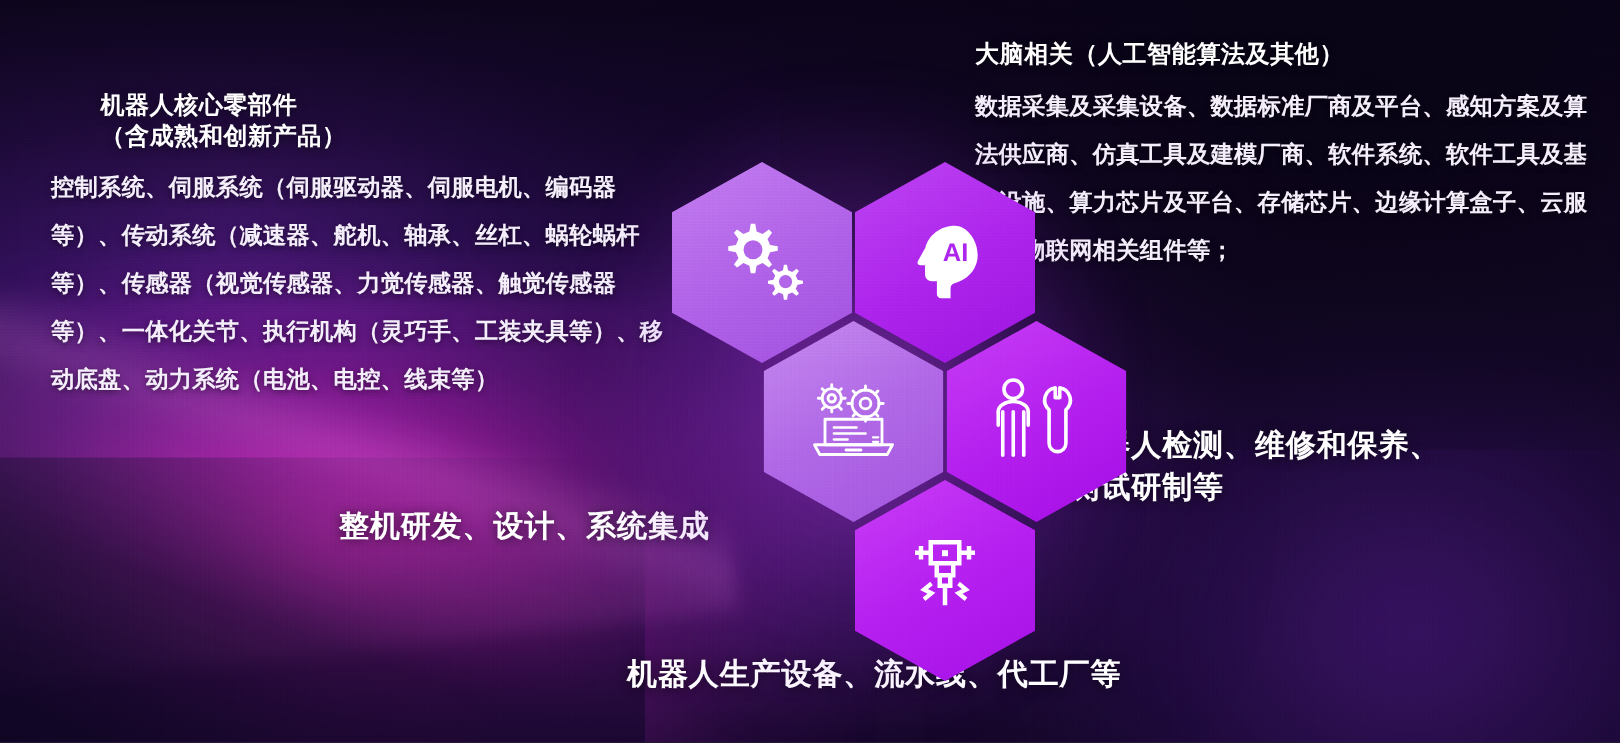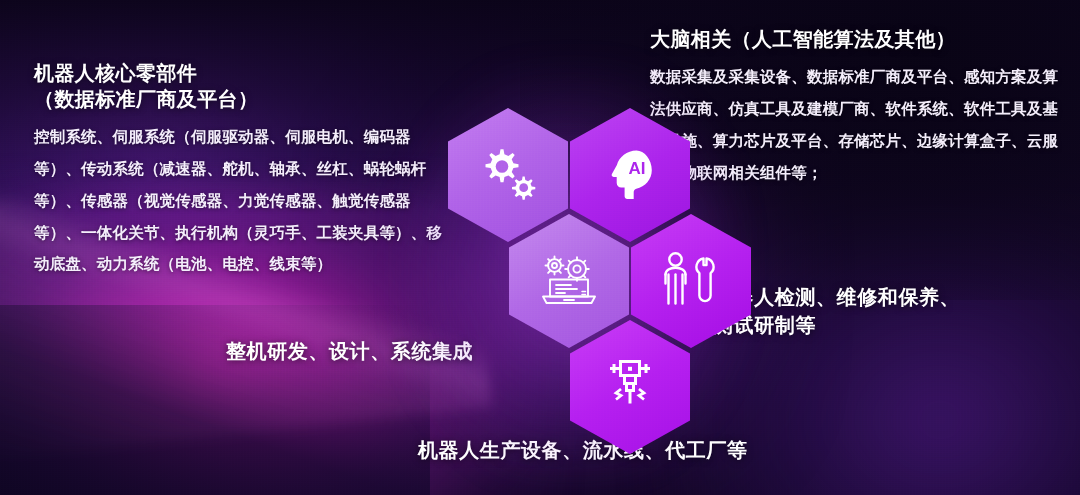--- a/index.html
+++ b/index.html
@@ -130,21 +130,21 @@
     mix-blend-mode: overlay;
     pointer-events: none;
   }
 
   
   .txt {
     position: absolute;
     color: #ffffff;
   }
   .heading {
-    font-size: 20px;
+    font-size: 16px;
     font-weight: bold;
     line-height: 1.32;
     letter-spacing: 0.4px;
     text-shadow: 0 1px 6px rgba(0,0,0,0.55);
   }
   .body-text {
     font-size: 15.5px;
     font-weight: bold;
     line-height: 2.06;
     letter-spacing: 0.2px;
@@ -153,21 +153,21 @@
   }
   .label {
     font-size: 20px;
     font-weight: bold;
     line-height: 1.42;
     letter-spacing: 0.6px;
     text-shadow: 0 1px 7px rgba(0,0,0,0.6);
   }
 
   #left-block { left: 34px; top: 60px; width: 420px; }
-  #left-block .heading { margin-bottom: 8px; }
+  #left-block .heading { margin-bottom: 8px; margin-left: 33px; }
   #left-block .heading .ln { display: block; }
   #left-block .body-text { width: 416px; }
 
   #right-block { left: 650px; top: 26px; width: 420px; }
   #right-block .heading { margin-bottom: 9px; }
   #right-block .body-text { width: 416px; }
 
   #label-maintenance { left: 713px; top: 283px; width: 320px; }
   #label-maintenance .ln { display: block; }
   #label-integration { left: 226px; top: 337px; width: 330px; }
@@ -221,21 +221,21 @@
   <div class="bg-glow-right"></div>
   <div class="bg-glow-magenta"></div>
   <div class="bg-dark-top"></div>
   <div class="bg-dark-topright"></div>
   <div class="bg-dark-bottomleft"></div>
   <div class="bg-diag-sheen"></div>
 
   <div class="txt" id="left-block">
     <div class="heading">
       <span class="ln">机器人核心零部件</span>
-      <span class="ln">（数据标准厂商及平台）</span>
+      <span class="ln">（含成熟和创新产品）</span>
     </div>
     <div class="body-text">控制系统、伺服系统（伺服驱动器、伺服电机、编码器等）、传动系统（减速器、舵机、轴承、丝杠、蜗轮蜗杆等）、传感器（视觉传感器、力觉传感器、触觉传感器等）、一体化关节、执行机构（灵巧手、工装夹具等）、移动底盘、动力系统（电池、电控、线束等）</div>
   </div>
 
   <div class="txt" id="right-block">
     <div class="heading">大脑相关（人工智能算法及其他）</div>
     <div class="body-text">数据采集及采集设备、数据标准厂商及平台、感知方案及算法供应商、仿真工具及建模厂商、软件系统、软件工具及基础设施、算力芯片及平台、存储芯片、边缘计算盒子、云服务、物联网相关组件等；</div>
   </div>
 
   <div class="txt label" id="label-maintenance">

